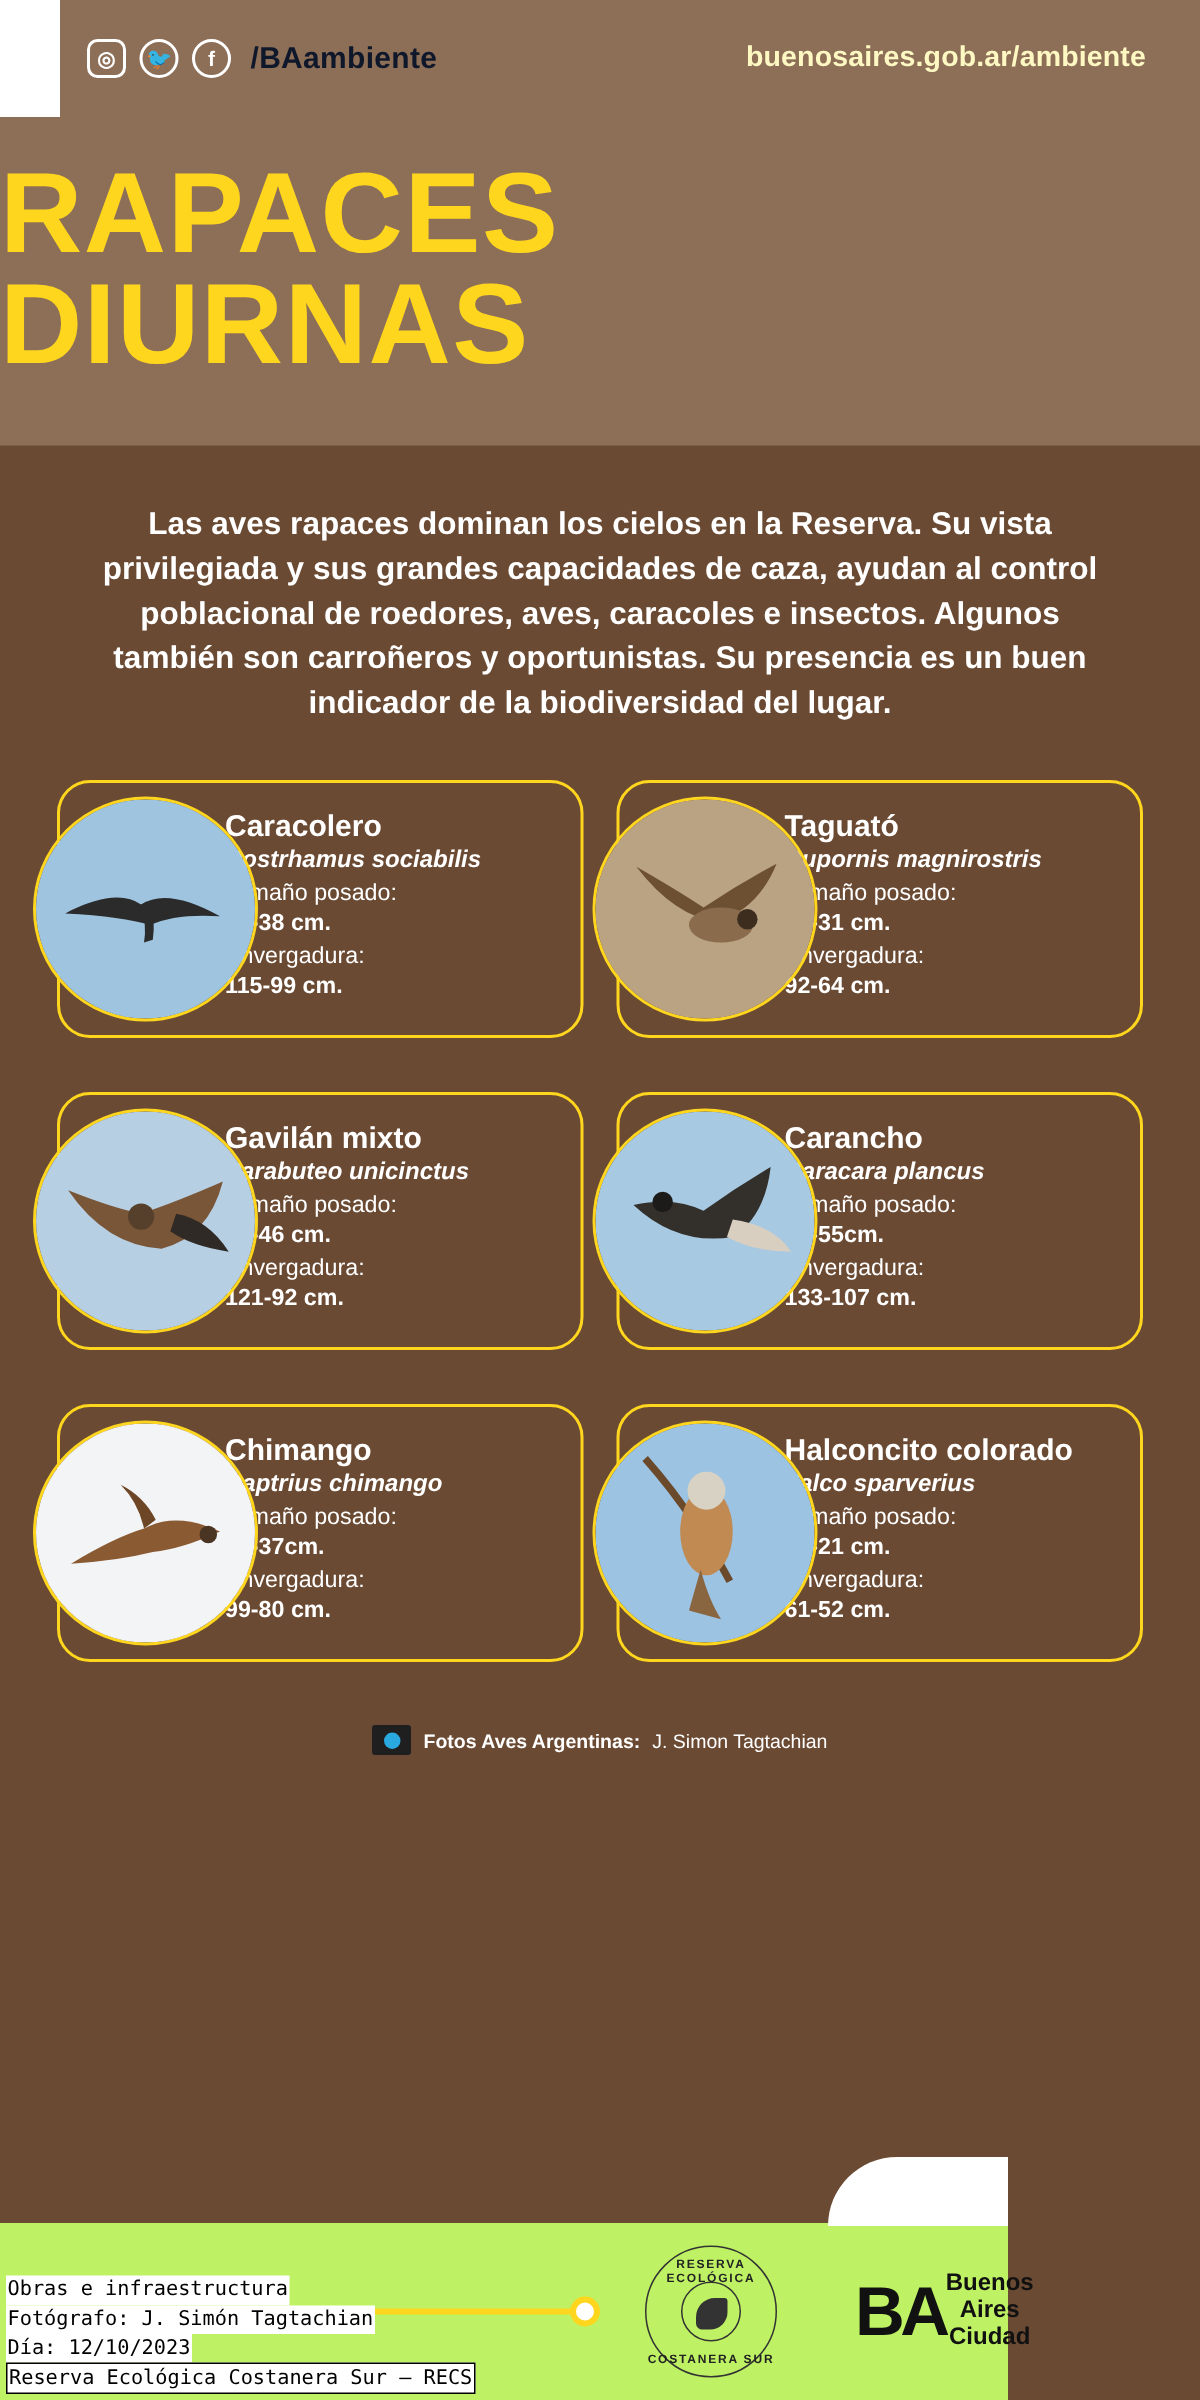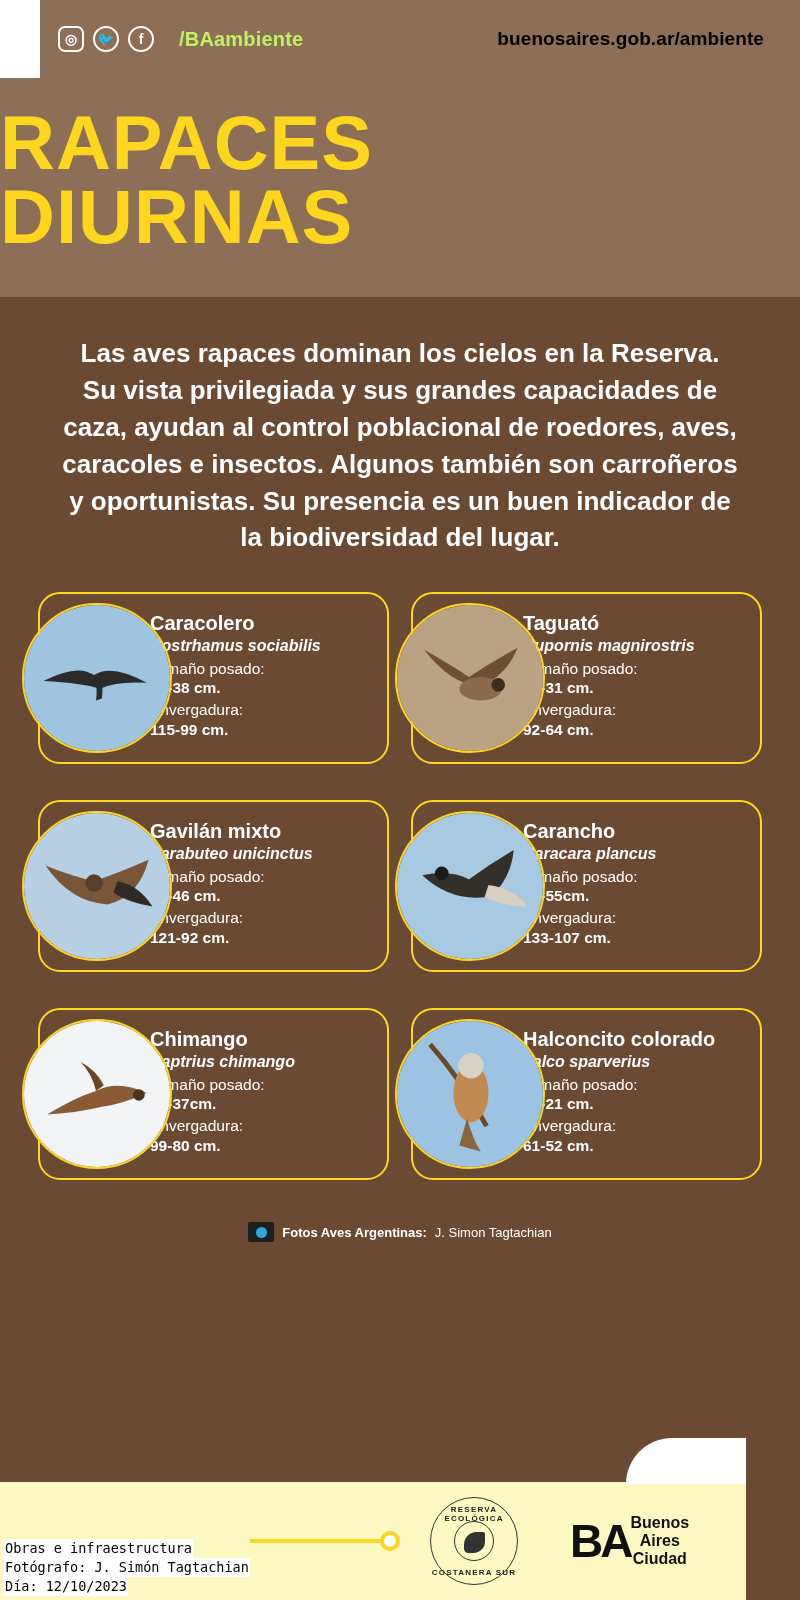--- a/index.html
+++ b/index.html
@@ -41,30 +41,30 @@
     border: 2px solid #ffffff;
     border-radius: 50%;
     display: flex; align-items: center; justify-content: center;
     color: #ffffff;
     font-size: 14px;
     font-weight: bold;
     line-height: 1;
   }
   .soc-ic.rounded { border-radius: 7px; }
   .social-handle {
-    color: #bef264;
+    color: #0f172a;
     font-size: 20px;
     font-weight: bold;
-    margin-left: 16px;
+    margin-left: 4px;
     letter-spacing: .2px;
   }
   .site-url {
     margin-left: auto;
     margin-right: 36px;
-    color: #000000;
+    color: #fef9c3;
     font-size: 19px;
     font-weight: bold;
     letter-spacing: .1px;
   }
 
   
   .titleblock {
     background: #8d6e57;
     padding: 28px 0 42px 0;
     text-align: left;
@@ -75,21 +75,21 @@
     font-size: 76px;
     line-height: .98;
     letter-spacing: 1px;
   }
 
   
   .intro {
     color: #ffffff;
     text-align: center;
     font-weight: bold;
-    font-size: 26px;
+    font-size: 21px;
     line-height: 1.42;
     padding: 38px 62px 28px 62px;
   }
 
   
   .grid {
     display: grid;
     grid-template-columns: 1fr 1fr;
     gap: 36px 22px;
     padding: 8px 38px 0 38px;
@@ -150,22 +150,22 @@
     width: 11px; height: 11px; border-radius: 50%;
     background: #2aa9e0;
   }
   .credit-strong { font-size: 13px; font-weight: bold; }
   .credit-soft { font-size: 13px; }
 
   
   .footer {
     position: absolute;
     left: 0; bottom: 0;
-    width: 746px; height: 118px;
-    background: #fef9c3;
+    width: 672px; height: 118px;
+    background: #bef264;
     border-top-left-radius: 0;
   }
   .footer-curve {
     position: absolute;
     right: 0; top: -44px;
     width: 120px; height: 46px;
     background: #ffffff;
     border-top-left-radius: 46px;
   }
   .footer-inner {
@@ -417,15 +417,16 @@
           <div>Ciudad</div>
         </span>
       </div>
     </div>
   </div>
 
   <div class="annot">
     <div>Obras e infraestructura</div><br>
     <div>Fotógrafo: J. Simón Tagtachian</div><br>
     <div>Día: 12/10/2023</div><br>
+    <div class="boxed">Reserva Ecológica Costanera Sur — RECS</div>
   </div>
 
 </div>
 
 </body></html>

